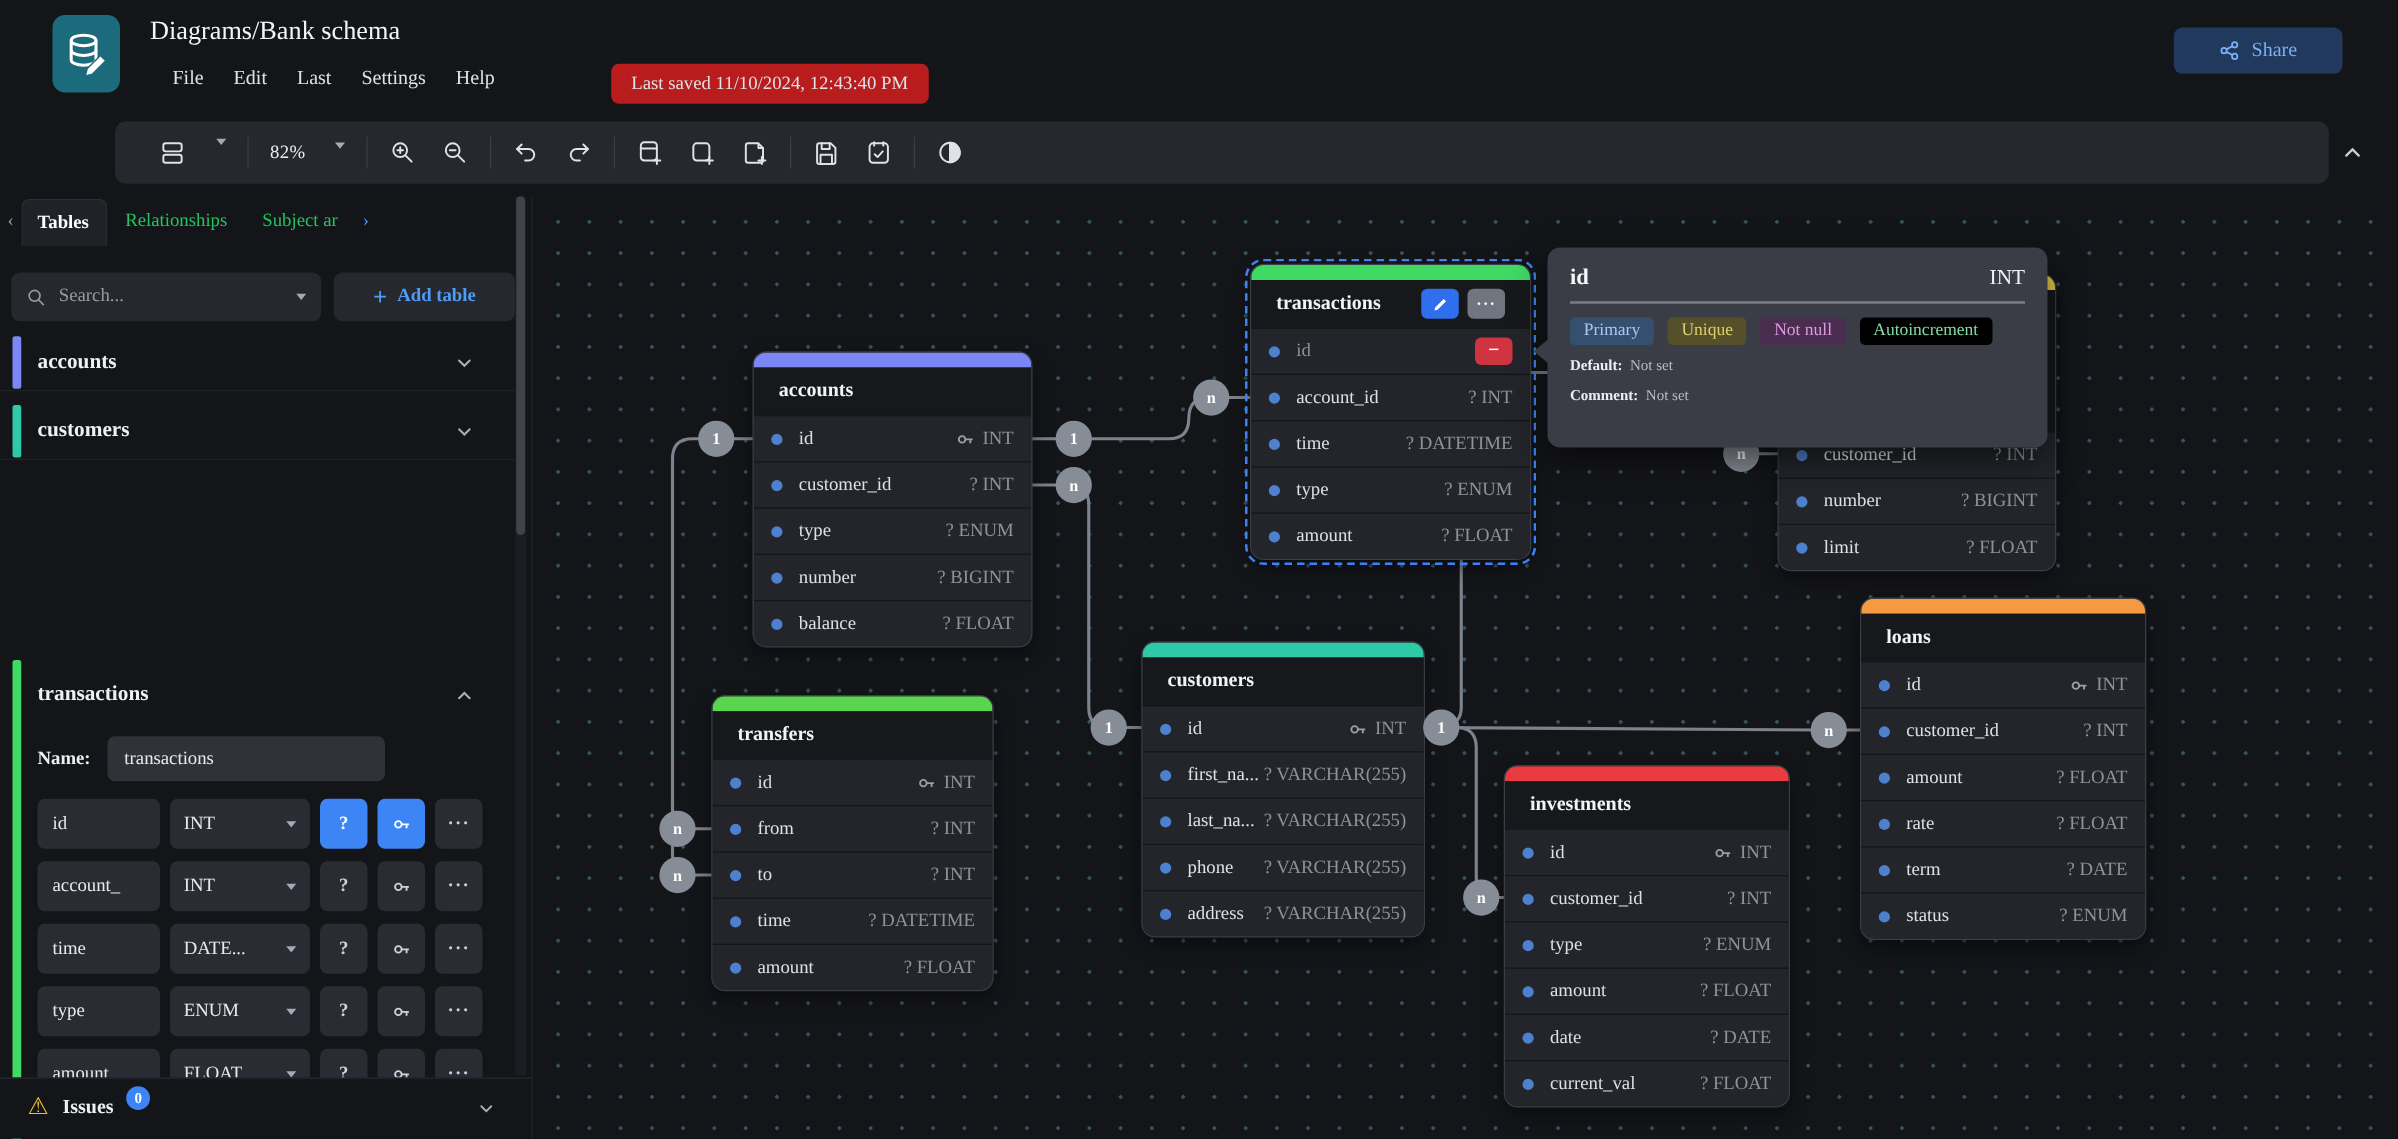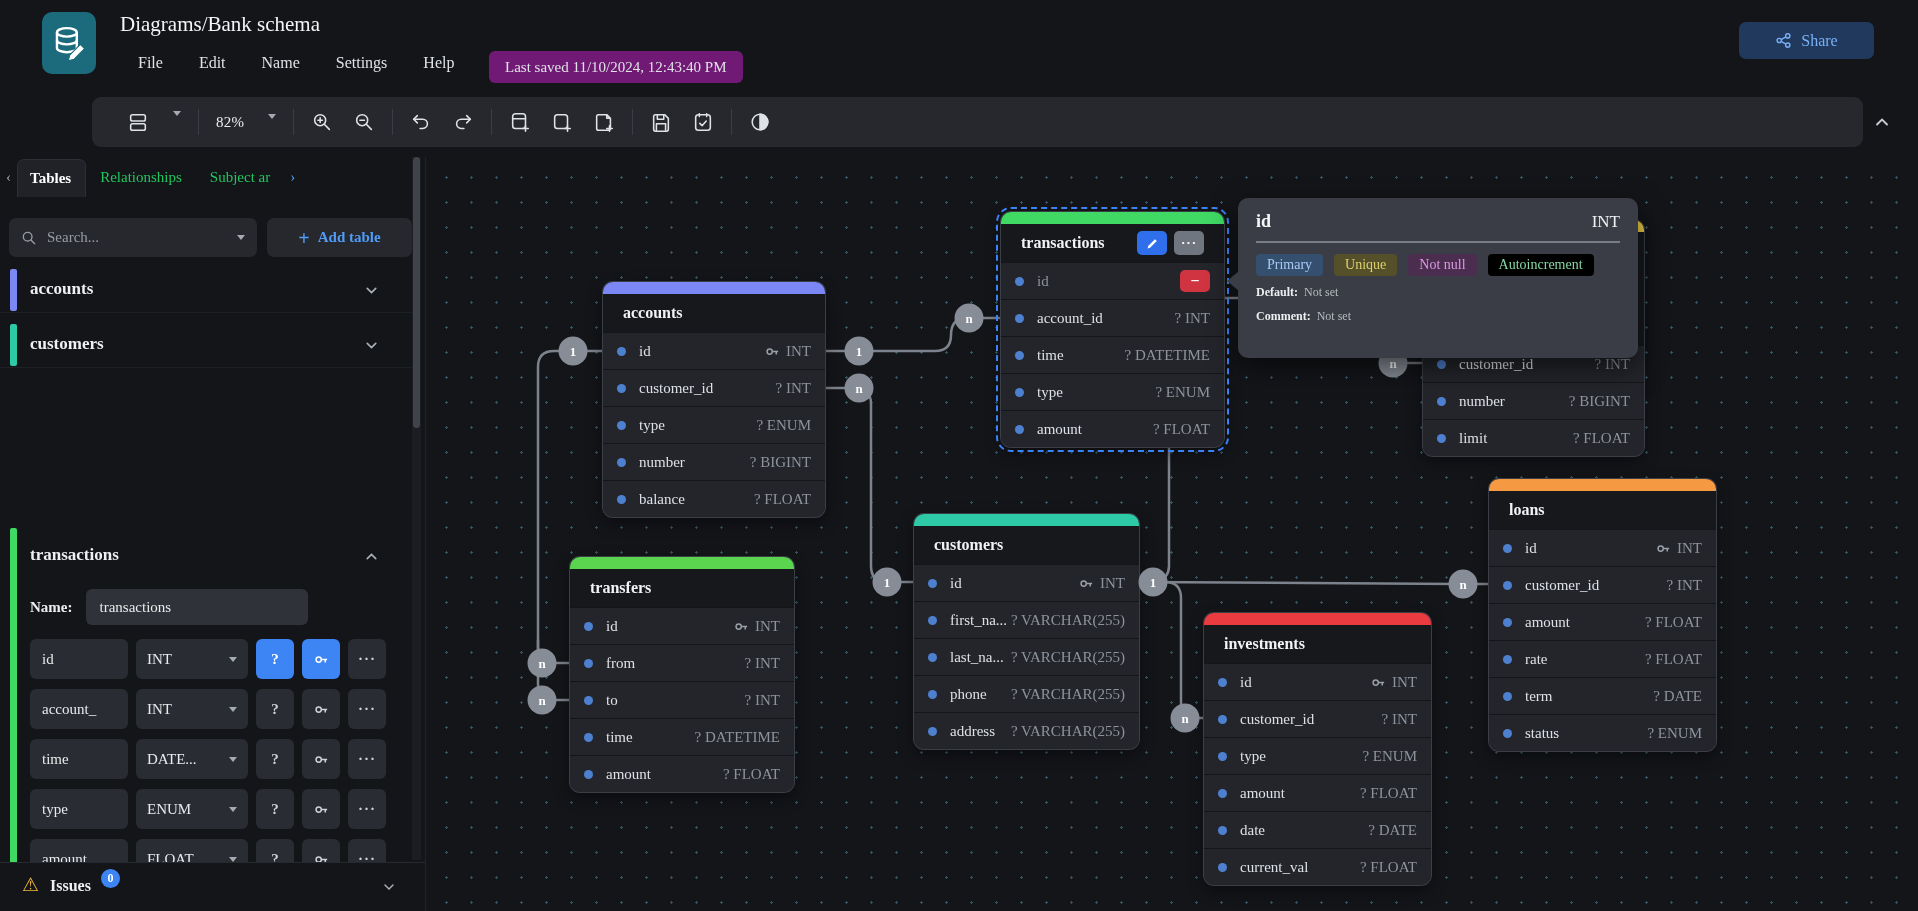--- a/index.html
+++ b/index.html
@@ -4,23 +4,23 @@
 <style>
   * { margin:0; padding:0; box-sizing:border-box; }
   html,body { background:#0e0f12; }
   #app { position:relative; width:1918px; height:911px; overflow:hidden;
          background:#141519; font-family:Liberation Serif, serif; color:#e7e9ec; }
 
   
   .logo { position:absolute; left:42px; top:12px; width:54px; height:62px; border-radius:10px;
           background:#1b6b7d; display:flex; align-items:center; justify-content:center; }
   .page-title { position:absolute; left:120px; top:12px; font-size:21px; font-weight:500; color:#f4f5f7; }
-  .menu-bar { position:absolute; left:127px; top:48px; display:flex; gap:14px; }
+  .menu-bar { position:absolute; left:127px; top:48px; display:flex; gap:2px; }
   .menu-item { font-size:16px; color:#dfe2e6; padding:6px 11px; border-radius:5px; cursor:default; }
-  .saved-chip { position:absolute; left:489px; top:51px; height:32px; background:#701a75; border-radius:6px;
+  .saved-chip { position:absolute; left:489px; top:51px; height:32px; background:#b91c1c; border-radius:6px;
                 display:flex; align-items:center; padding:0 16px; font-size:15px; color:#dfe2e6; }
   .share-btn { position:absolute; left:1739px; top:22px; width:135px; height:37px; background:#20395c;
                border-radius:7px; display:flex; align-items:center; justify-content:center; gap:9px;
                color:#79b0f7; font-size:16px; font-weight:500; }
 
   
   .toolbar { position:absolute; left:92px; top:97px; width:1771px; height:50px; background:#26282d;
              border-radius:9px; display:flex; align-items:center; padding:0 18px; }
   .tb-group { display:flex; align-items:center; gap:6px; padding:0 10px; }
   .tb-div { width:1px; height:26px; background:#3a3d44; }
@@ -132,21 +132,21 @@
     <ellipse cx="10.5" cy="5.5" rx="7" ry="3" fill="none" stroke="#fff" stroke-width="1.7"></ellipse>
     <path d="M3.5 5.5 v5.5 a7 3 0 0 0 14 0 v-5.5" fill="none" stroke="#fff" stroke-width="1.7"></path>
     <path d="M3.5 11 v5.5 a7 3 0 0 0 14 0 v-5.5" fill="none" stroke="#fff" stroke-width="1.7"></path>
     <path d="M12.5 21.5 l7.5 -7.5 3 3 -7.5 7.5 -4 1 z" fill="#fff" stroke="#1b6b7d" stroke-width="0.8"></path>
   </svg>
 </div>
 <div class="page-title">Diagrams/Bank schema</div>
 <div class="menu-bar">
       <div class="menu-item">File</div>
       <div class="menu-item">Edit</div>
-      <div class="menu-item">Name</div>
+      <div class="menu-item">Last</div>
       <div class="menu-item">Settings</div>
       <div class="menu-item">Help</div>
     </div>
 <div class="saved-chip">Last saved 11/10/2024, 12:43:40 PM</div>
 <div class="share-btn">
   <svg class="ic" width="17" height="17" viewBox="0 0 24 24">
     <circle cx="6" cy="12" r="3" fill="none" stroke="#79b0f7" stroke-width="2"></circle>
     <circle cx="18" cy="5.5" r="3" fill="none" stroke="#79b0f7" stroke-width="2"></circle>
     <circle cx="18" cy="18.5" r="3" fill="none" stroke="#79b0f7" stroke-width="2"></circle>
     <path d="M8.7 10.6 L15.3 7 M8.7 13.4 L15.3 17" stroke="#79b0f7" stroke-width="2"></path>

